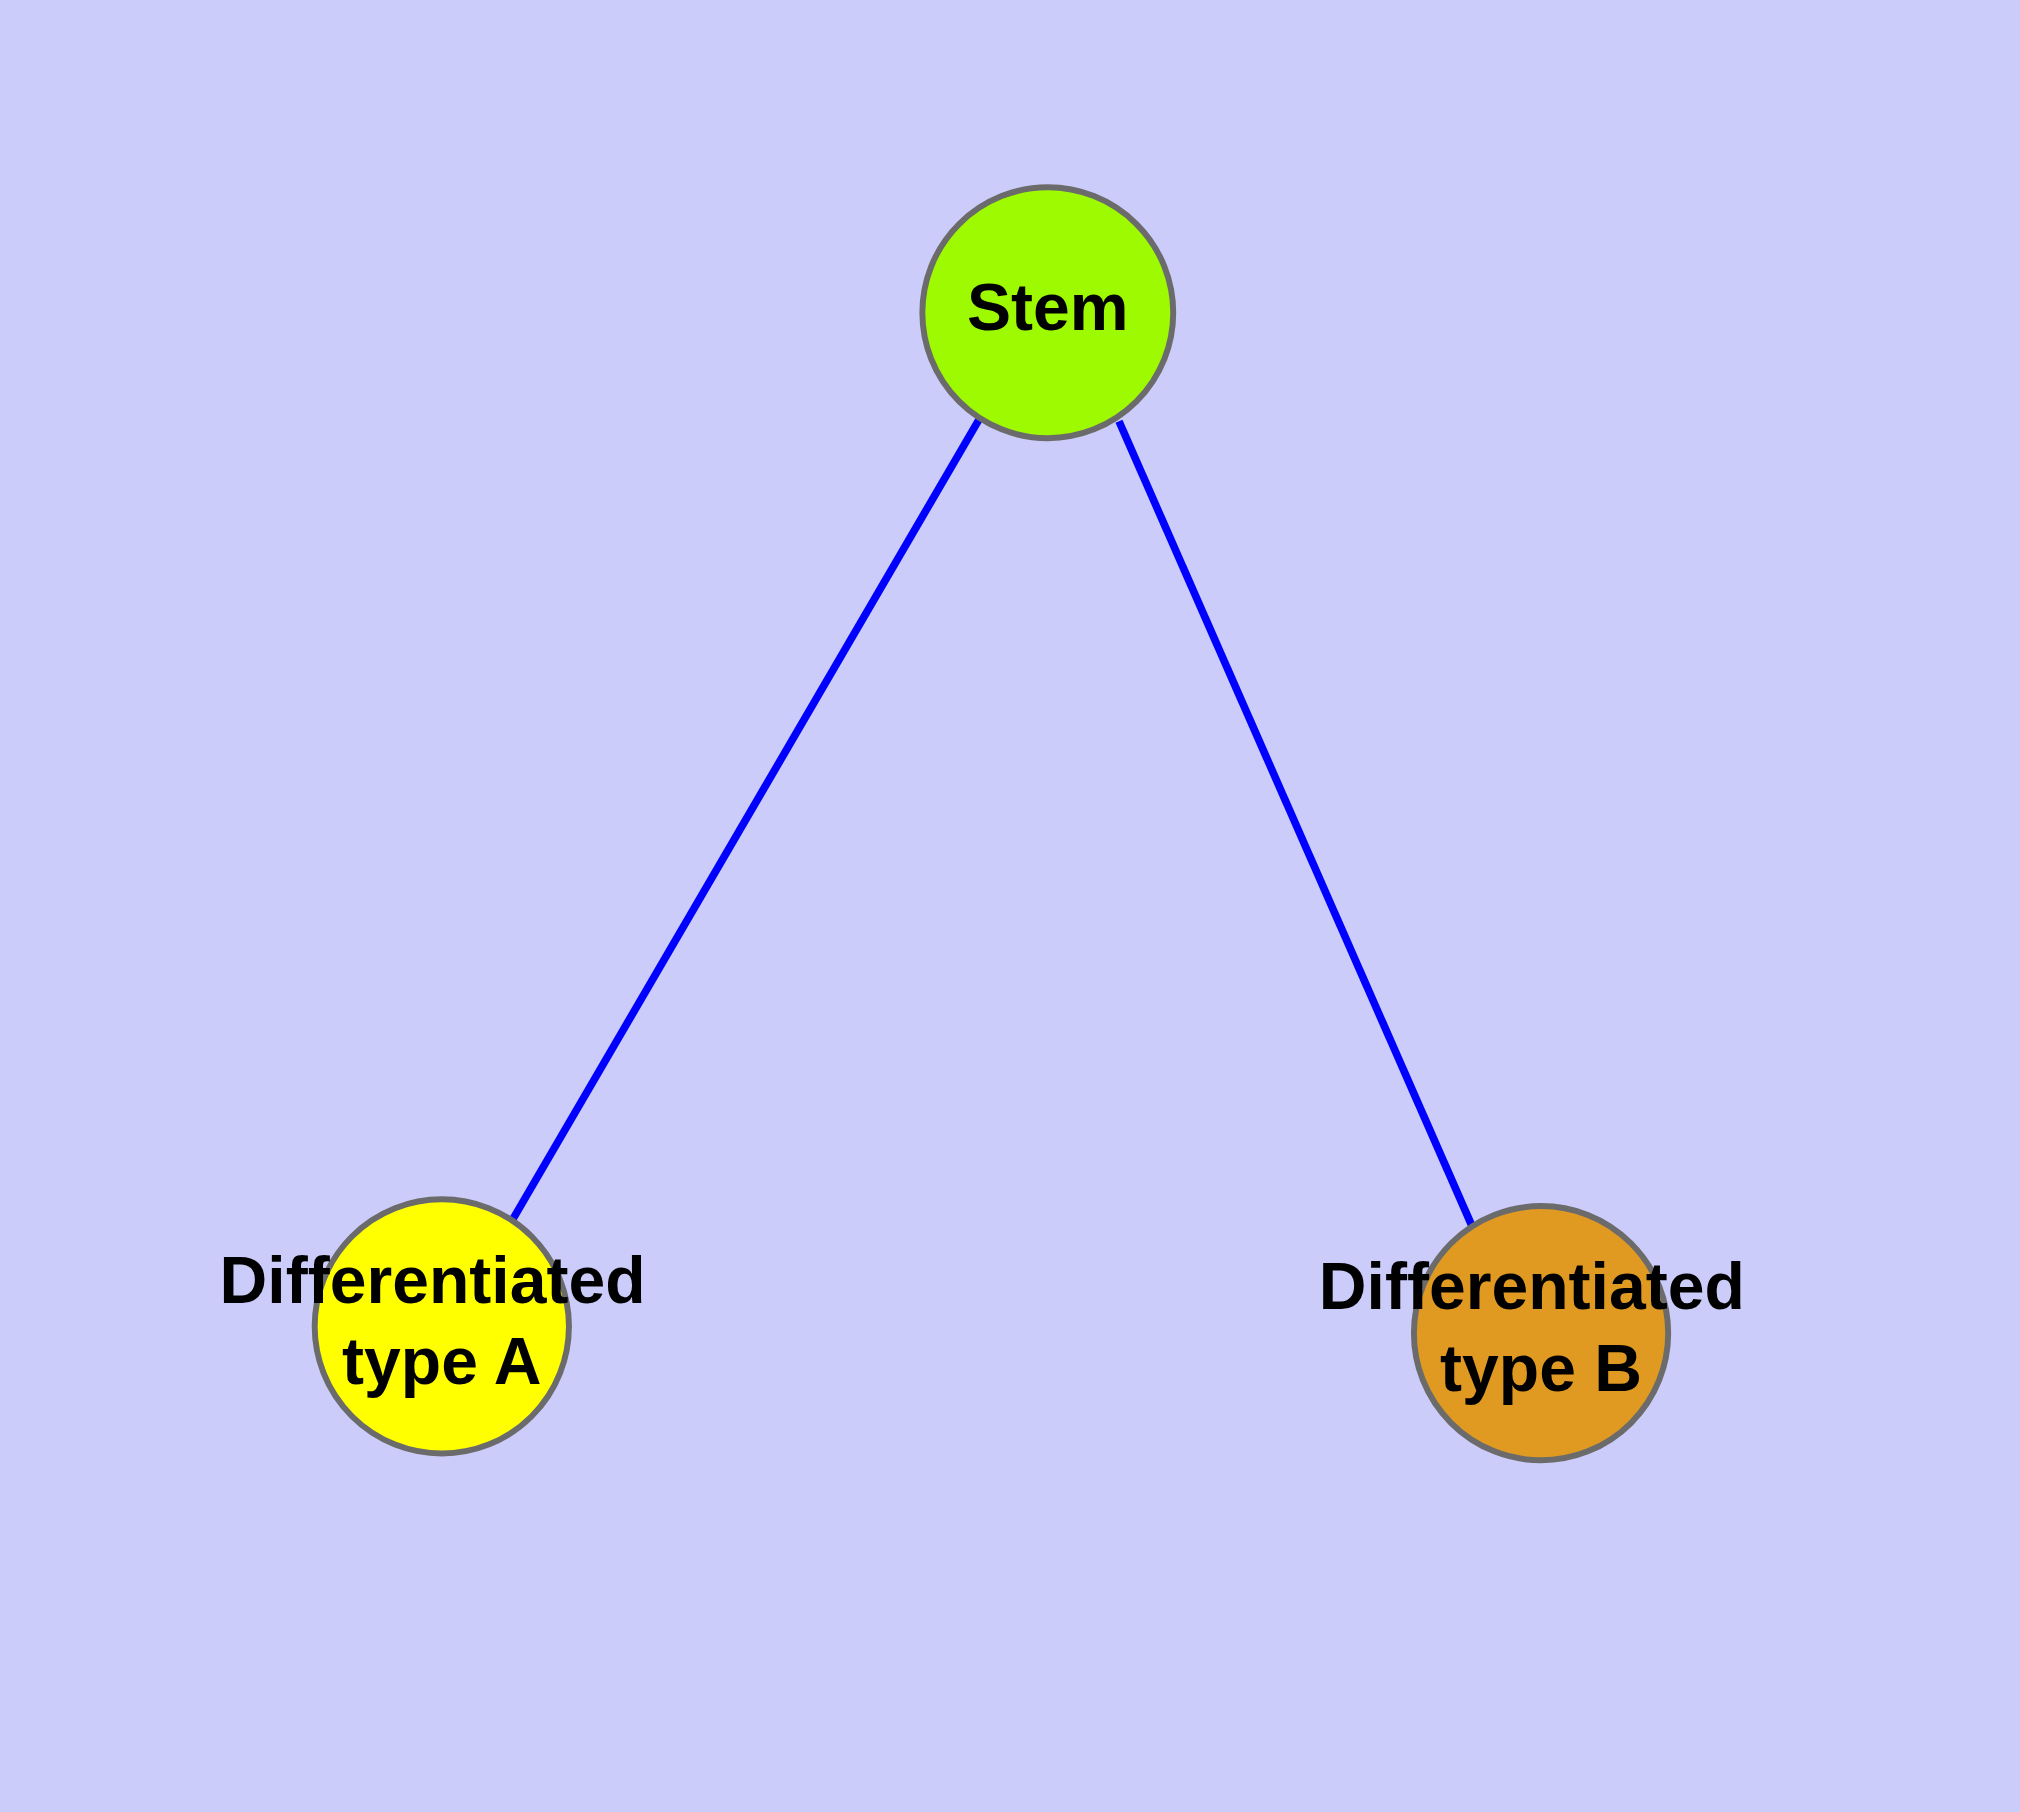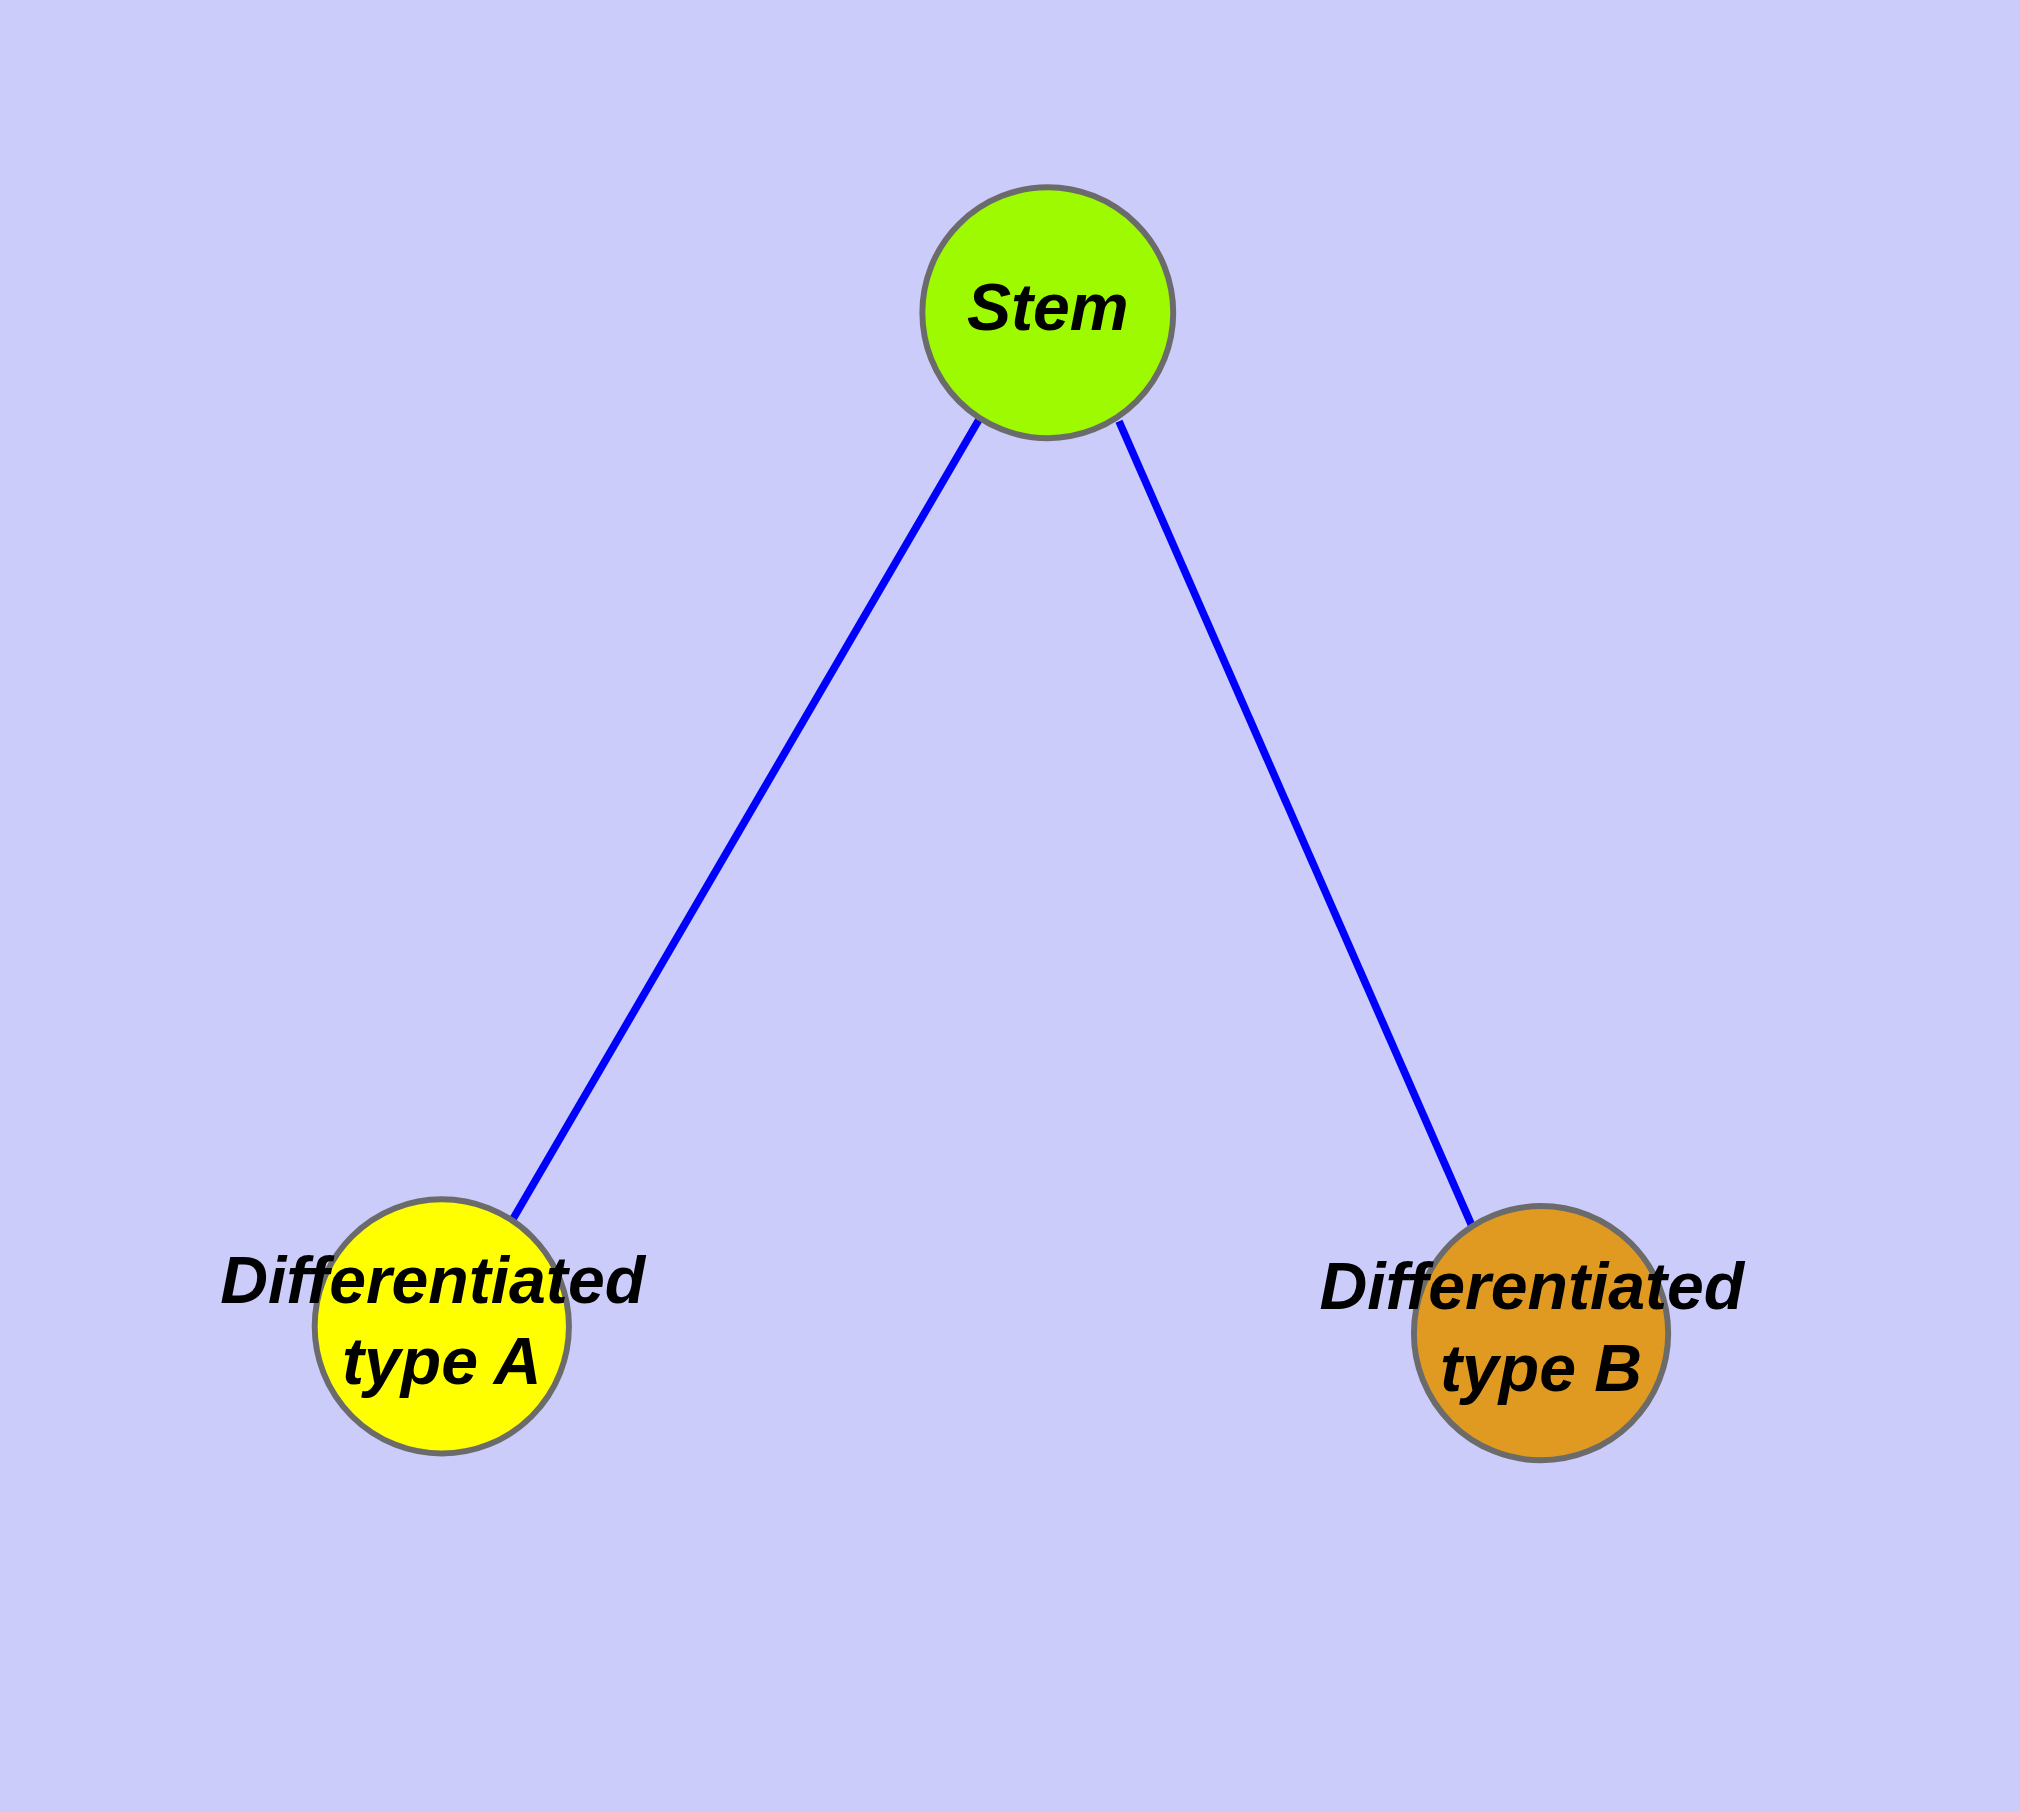--- a/index.html
+++ b/index.html
@@ -11,21 +11,20 @@
     width: 2021px;
     height: 1812px;
     overflow: hidden;
     font-family: "Liberation Sans", sans-serif;
   }
   #canvas {
     position: relative;
     width: 2021px;
     height: 1812px;
     background: #ccccfa;
-    font-style: italic;
   }
   #graph-svg {
     position: absolute;
     top: 0;
     left: 0;
     width: 2021px;
     height: 1812px;
     display: block;
   }
   .node-label {

